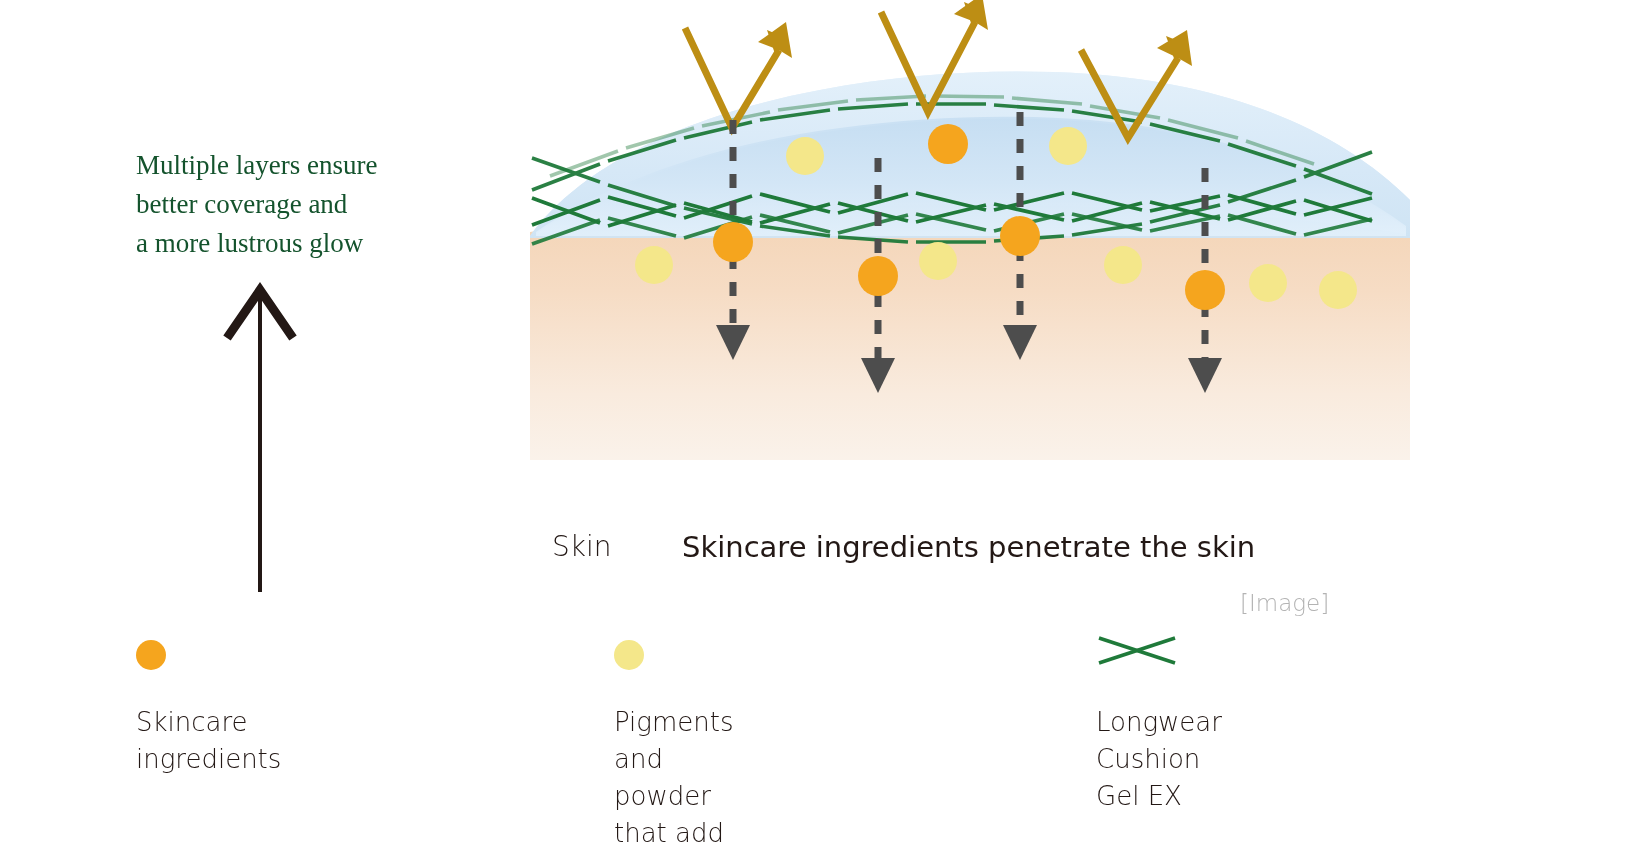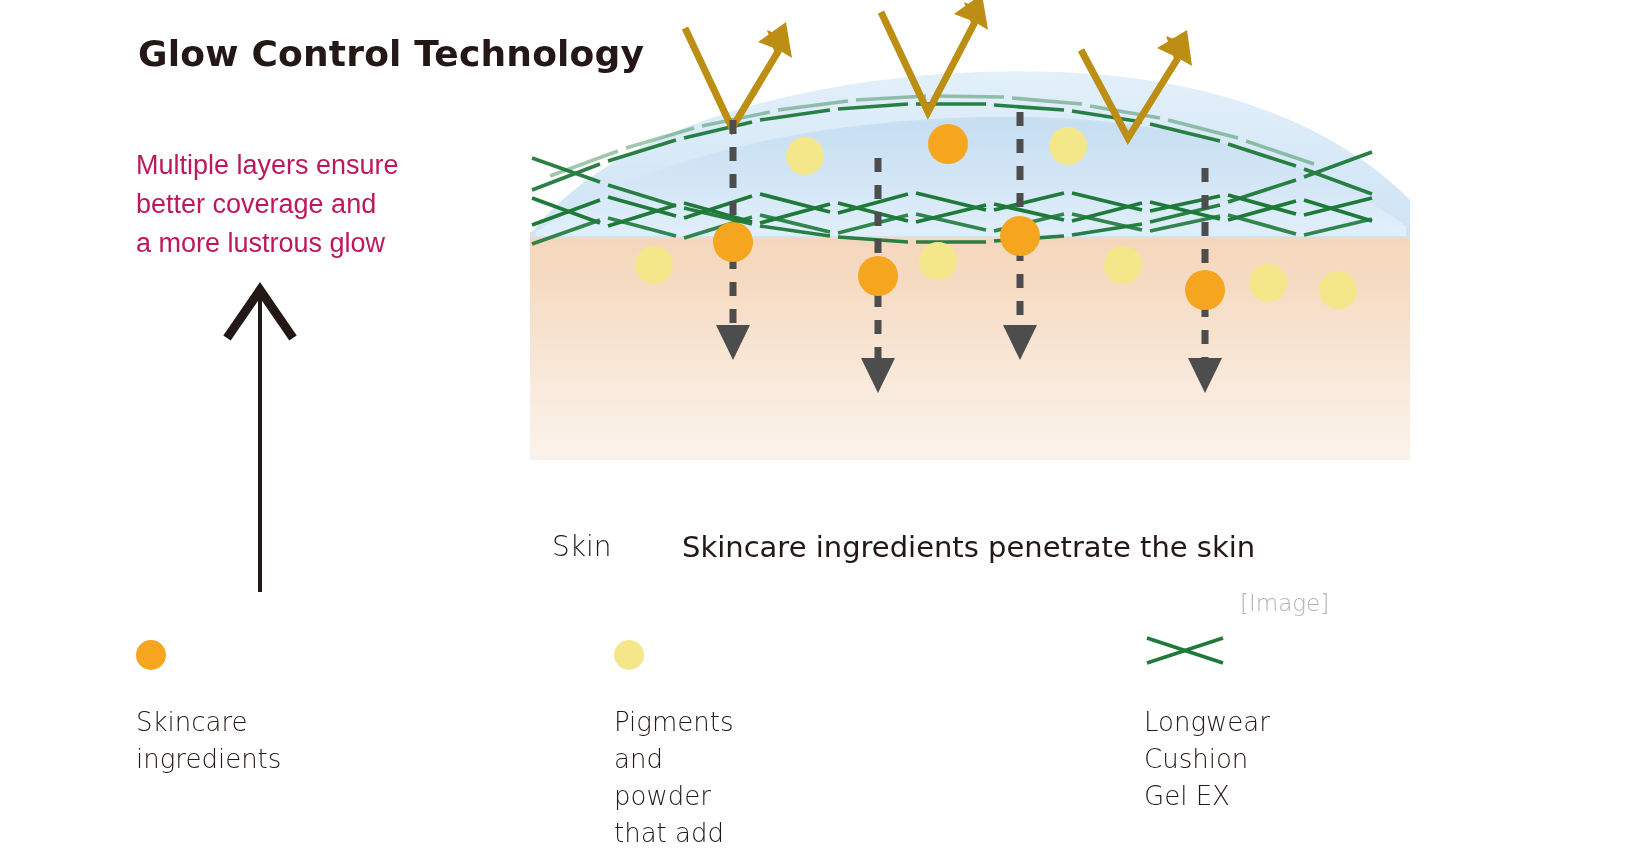--- a/index.html
+++ b/index.html
@@ -28,25 +28,25 @@
     font-size: 36px;
     font-weight: 600;
     letter-spacing: 0.2px;
     color: #231815;
     white-space: nowrap;
   }
   #subtitle {
     position: absolute;
     left: 136px;
     top: 146px;
-    font-family: Liberation Sans, sans-serif;
+    font-family: Liberation Serif, serif;
     font-size: 27px;
     font-weight: 300;
     line-height: 39px;
-    color: #be185d;
+    color: #14532d;
     white-space: pre-line;
   }
 
   
   #up-arrow {
     position: absolute;
     left: 205px;
     top: 280px;
     width: 110px;
     height: 315px;
@@ -103,28 +103,27 @@
     left: 0;
     font-family: "DejaVu Sans", sans-serif;
     font-size: 26px;
     font-weight: 300;
     line-height: 37px;
     color: #231815;
     white-space: pre-line;
   }
   #legend-item-0 { left: 136px; }
   #legend-item-1 { left: 614px; }
-  #legend-item-2 { left: 1096px; margin-left: 48px; }
+  #legend-item-2 { left: 1096px; }
 </style>
 </head>
 <body>
 
 <div id="stage">
 
-  <div id="title">Glow Control Technology</div>
 
   <div id="subtitle">Multiple layers ensure
 better coverage and
 a more lustrous glow</div>
 
   <svg id="up-arrow" viewBox="0 0 110 315" xmlns="http://www.w3.org/2000/svg">
     <line x1="55" y1="312" x2="55" y2="12" stroke="#231815" stroke-width="4"></line>
     <polyline points="22,58 55,10 88,58" fill="none" stroke="#231815" stroke-width="9" stroke-linecap="butt" stroke-linejoin="miter"></polyline>
   </svg>
 

